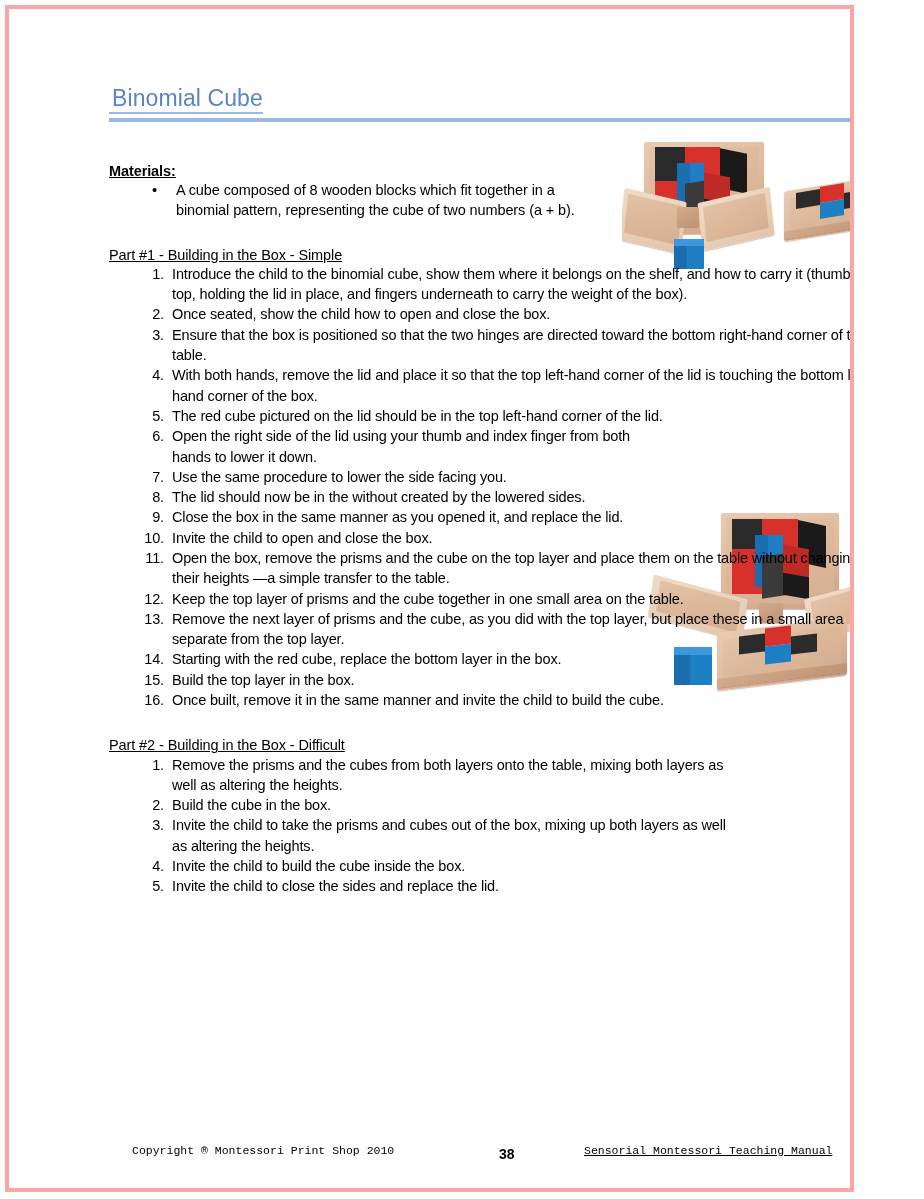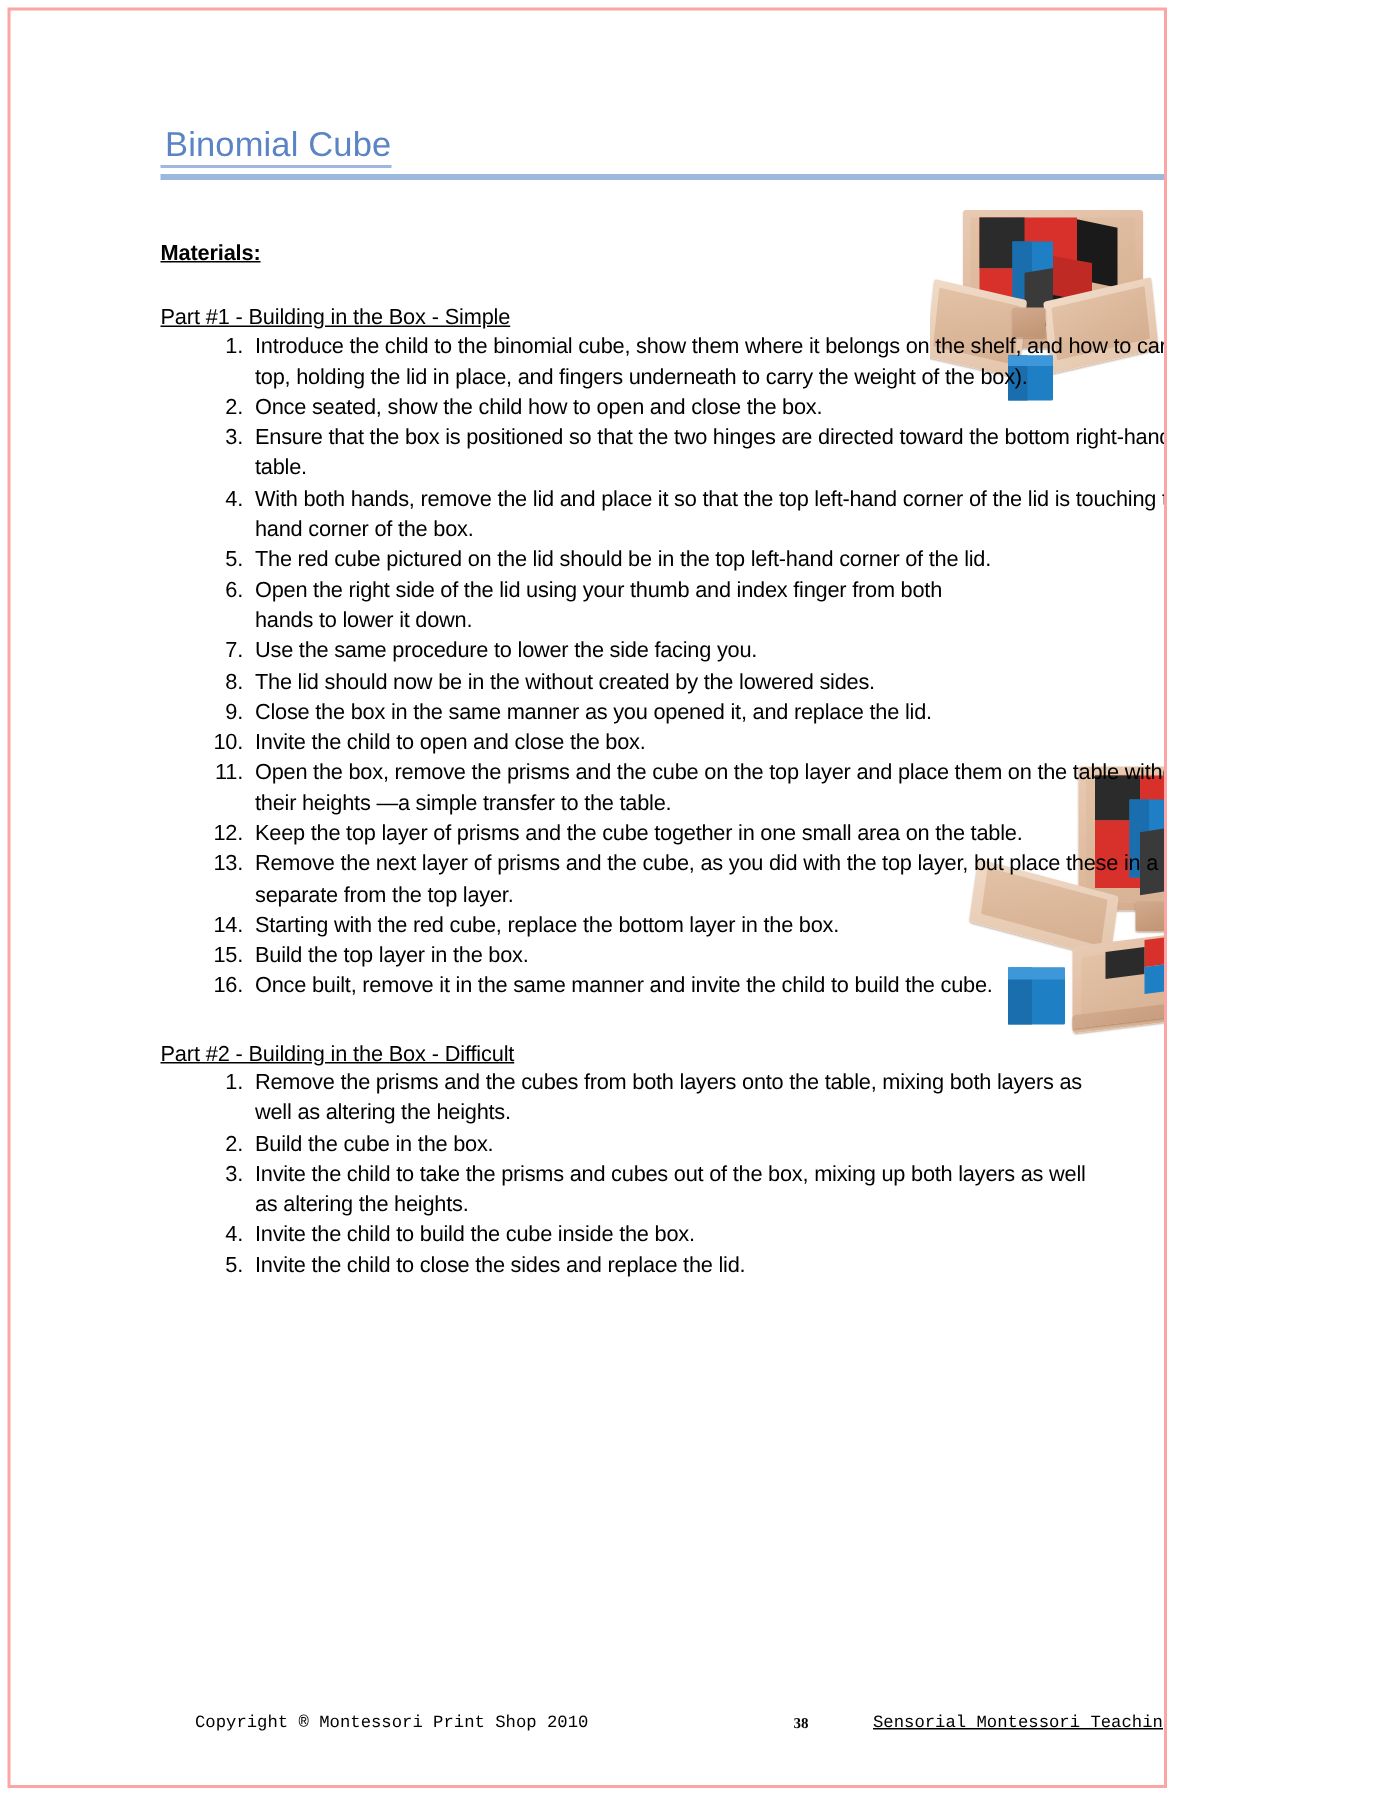--- a/index.html
+++ b/index.html
@@ -12,23 +12,23 @@
     height: 1199px;
     font-family: "Liberation Sans", sans-serif;
     color: #000000;
     overflow: hidden;
     position: relative;
   }
   .page {
     position: absolute;
     left: 5px;
     top: 5px;
-    width: 773px;
+    width: 849px;
     height: 1187px;
-    border: 2px solid #fca5a5;
+    border: 4px solid #fca5a5;
     box-sizing: border-box;
     background: #ffffff;
     overflow: hidden;
   }
   .content {
     position: absolute;
     left: 100px;
     top: 78px;
     width: 780px;
   }
@@ -144,24 +144,23 @@
     position: absolute;
     left: 123px;
     top: 4px;
     white-space: nowrap;
     text-align: right;
   }
   .footer .f-page {
     position: absolute;
     left: 490px;
     top: 6px;
-    font-family: Liberation Serif, serif;
-    font-size: 10px;
+    font-family: Liberation Sans, sans-serif;
+    font-size: 14px;
     font-weight: bold;
-    margin-left: 32px;
   }
   .footer .f-right {
     position: absolute;
     left: 575px;
     top: 4px;
     white-space: nowrap;
     text-decoration: underline;
   }
 
   
@@ -290,20 +289,23 @@
 
   <div class="content">
 
     <div class="block">
       <div class="doc-title">Binomial Cube</div>
       <div class="title-rule"></div>
     </div>
 
     <div class="block sp-materials">
       <div class="h-bold-underline">Materials:</div>
+      <ul class="bullets sp-bullets">
+        <li>A cube composed of 8 wooden blocks which fit together in a binomial pattern, representing the cube of two numbers (a + b).</li>
+      </ul>
     </div>
 
 
     <div class="block sp-part1">
       <div class="h-plain-underline">Part #1 - Building in the Box - Simple</div>
       <ol class="numbered sp-list">
         <li>Introduce the child to the binomial cube, show them where it belongs on the shelf, and how to carry it (thumbs on top, holding the lid in place, and fingers underneath to carry the weight of the box).</li>
         <li>Once seated, show the child how to open and close the box.</li>
         <li>Ensure that the box is positioned so that the two hinges are directed toward the bottom right-hand corner of the table.</li>
         <li>With both hands, remove the lid and place it so that the top left-hand corner of the lid is touching the bottom left-hand corner of the box.</li>

